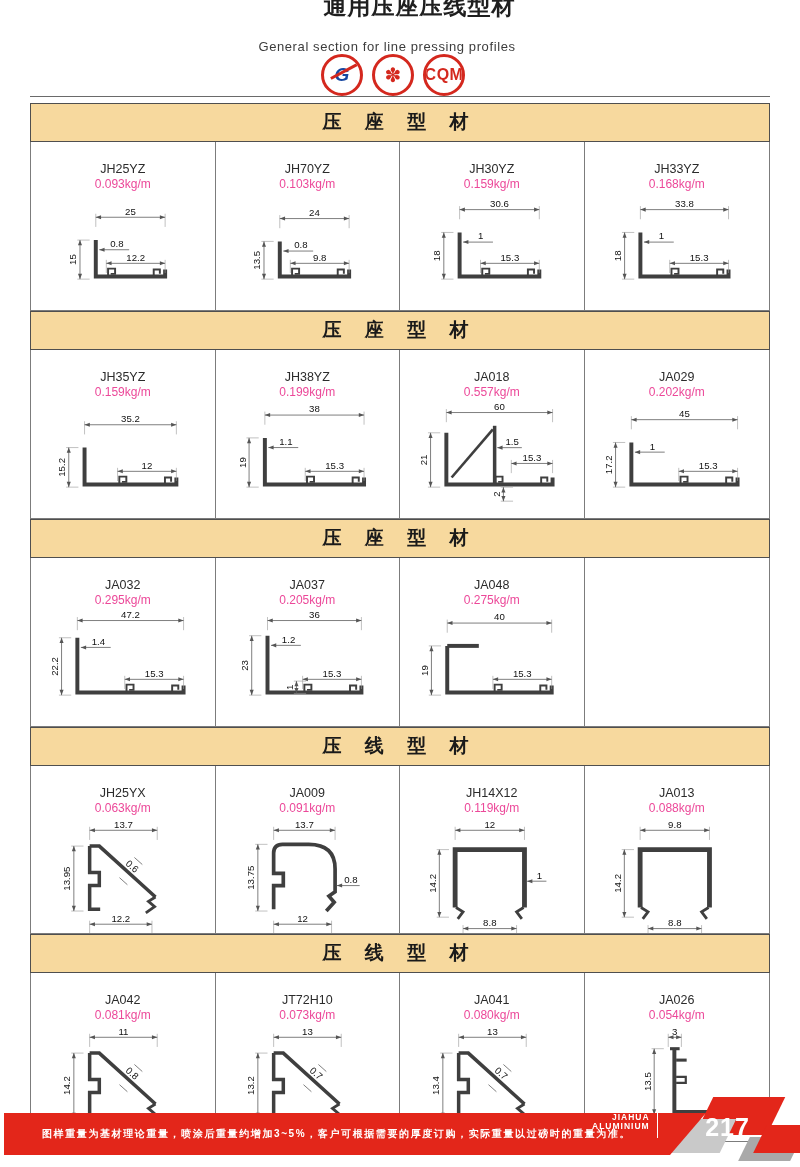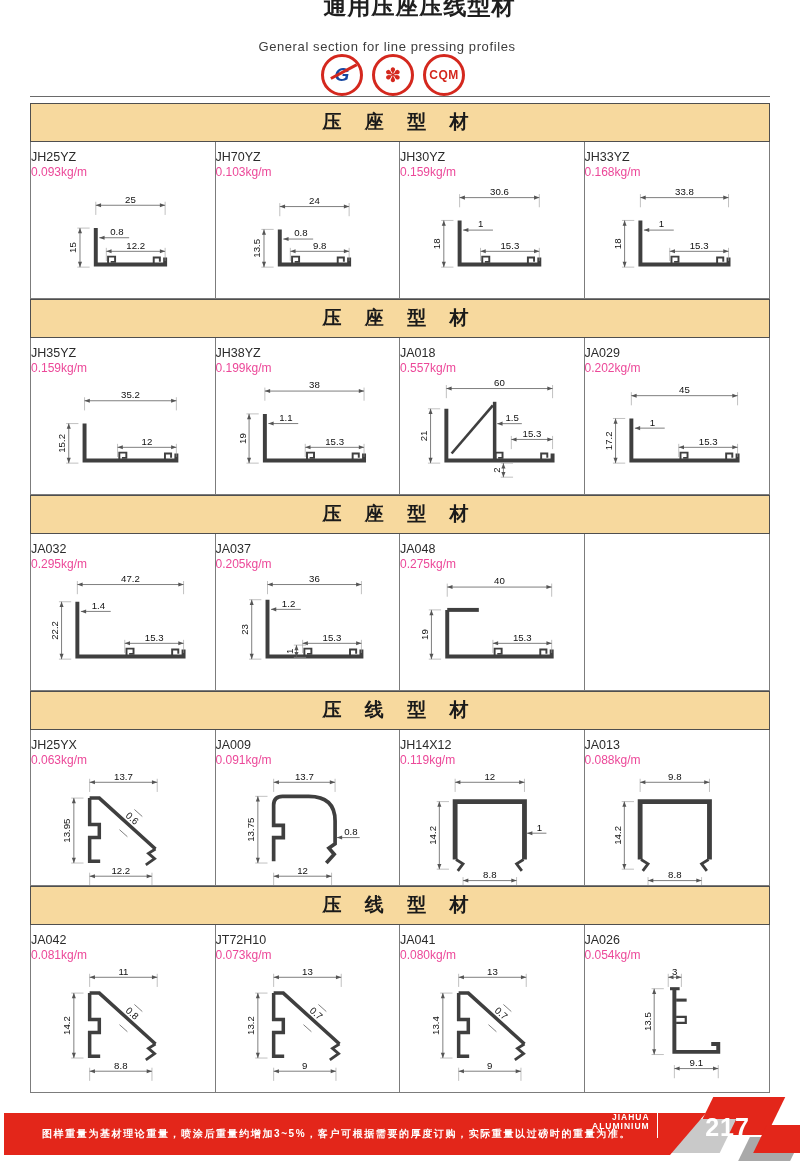--- a/index.html
+++ b/index.html
@@ -12,30 +12,30 @@
   .titleblock{text-align:right;margin-right:12px;}
   .title{font-size:23px;font-weight:bold;color:#1f1f1f;letter-spacing:1px;line-height:26px;}
   .subtitle{font-size:13px;color:#3c3c3c;letter-spacing:0.6px;margin-top:20px;text-align:center;}
   .red-divider{width:3px;height:46px;background:#cf1f1a;margin:0 12px 0 2px;}
   .logos{display:flex;gap:9px;align-items:center;}
   .logo{width:42px;height:42px;border-radius:50%;border:3px solid #d4281e;box-sizing:border-box;
         display:flex;align-items:center;justify-content:center;background:#fff;position:relative;overflow:hidden;}
   .logo .g{color:#1747a0;font-weight:bold;font-style:italic;font-size:19px;}
   .logo .swoosh{position:absolute;width:30px;height:2.5px;background:#d4281e;transform:rotate(-28deg);top:13px;left:5px;}
   .logo .star{color:#d4281e;font-size:20px;line-height:1;}
-  .logo .cqm{color:#d4281e;font-weight:bold;font-size:12px;letter-spacing:0.5px;}
+  .logo .cqm{color:#d4281e;font-weight:bold;font-size:16px;letter-spacing:0.5px;}
   .top-rule{margin:0 30px;border-top:1.5px solid #6a6a6a;}
   
   .table{margin:6px 30px 0 30px;}
   .banner{height:39px;line-height:35px;text-align:center;font-size:19px;font-weight:bold;
           letter-spacing:9px;color:#1a1a1a;border:1px solid #4f4f4f;box-sizing:border-box;}
   .grid{display:grid;grid-template-columns:repeat(4,1fr);min-height:155px;
         border:1px solid #7c7c7c;border-top:none;box-sizing:border-box;overflow:hidden;}
   .section:last-of-type .grid{min-height:168px;}
-  .cell{border-right:1px solid #7c7c7c;padding-top:8px;box-sizing:border-box;overflow:hidden;}
+  .cell{border-right:1px solid #7c7c7c;text-align:center;padding-top:20px;box-sizing:border-box;overflow:hidden;}
   .cell:last-child{border-right:none;}
   .code{font-size:12.5px;line-height:15px;color:#2b2b2b;}
   .weight{font-size:12px;line-height:15px;color:#ec4899;}
   .cell svg{width:158px;height:auto;display:block;margin:2px auto 0 auto;}
   svg text{font-family:"Liberation Sans",sans-serif;font-size:11px;fill:#111;}
   
   .footer{position:absolute;left:4px;bottom:0;width:800px;height:70px;}
   .band{position:absolute;left:0;top:16px;width:702px;height:42px;background:#e3261a;
         clip-path:polygon(0 0,702px 0,666px 42px,0 42px);}
   .note{position:absolute;left:38px;top:0;height:42px;line-height:42px;color:#fff;

